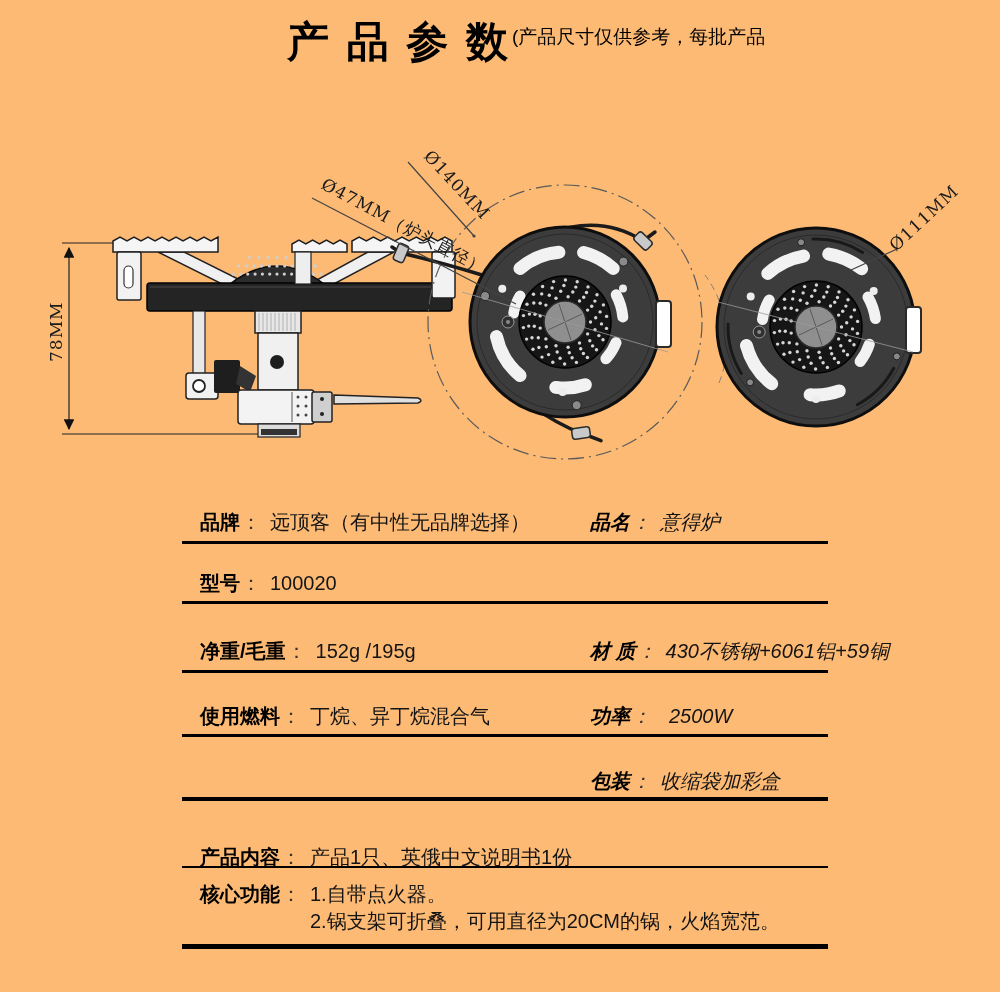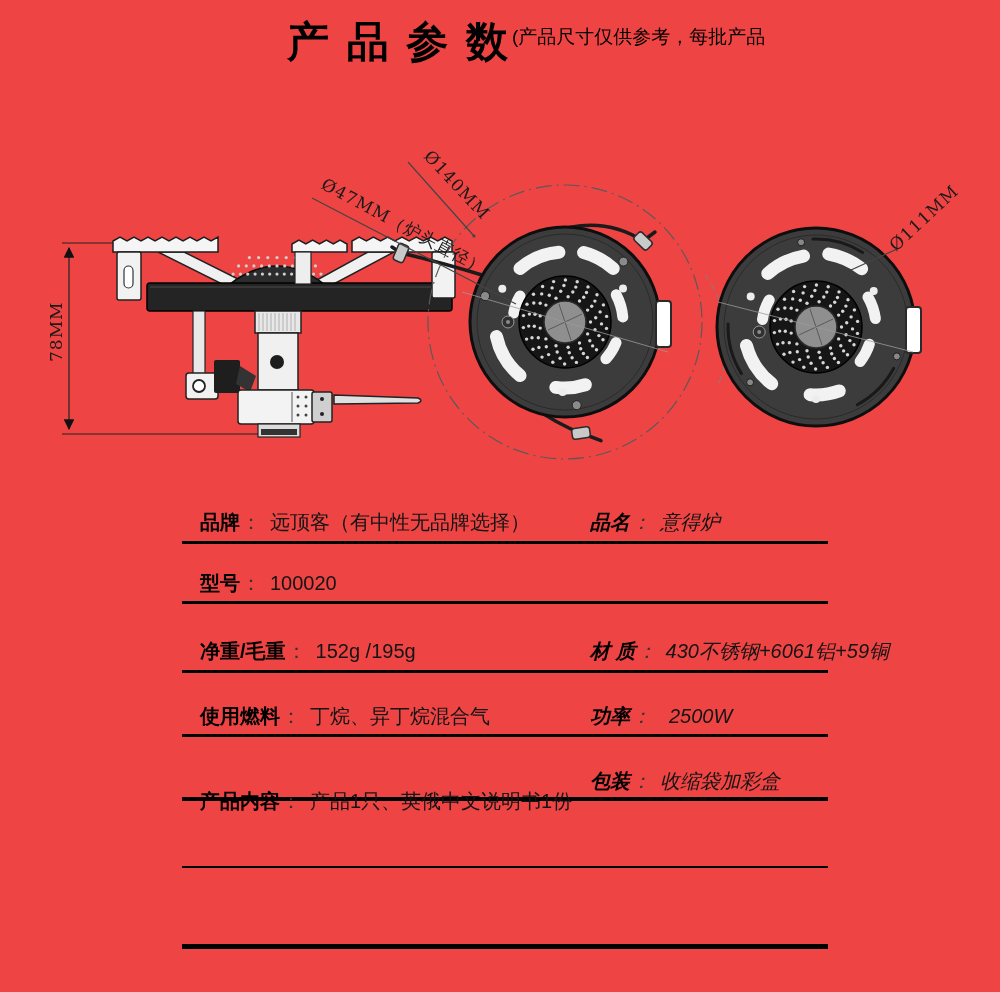--- a/index.html
+++ b/index.html
@@ -1,16 +1,16 @@
 <!DOCTYPE html>
 <html><head>
 <meta charset="utf-8">
 <style>
   html,body{margin:0;padding:0;background:#fff;}
-  .page{position:relative;width:1000px;height:992px;background:#ef4444;overflow:hidden;
+  .page{position:relative;width:1000px;height:992px;background:#fdba74;overflow:hidden;
         font-family:"Liberation Sans","DejaVu Sans",sans-serif;color:#000;}
   .title{position:absolute;left:287px;top:14px;font-size:42px;font-weight:800;
          letter-spacing:3px;white-space:nowrap;}
   .subtitle{position:absolute;left:318px;top:76px;font-size:26px;font-weight:400;
             letter-spacing:1.5px;color:#111;}
   .note{position:absolute;left:498px;top:25px;font-size:19px;line-height:23px;
         font-weight:500;white-space:nowrap;margin-left:14px;}
   .diagram{position:absolute;left:0;top:0;}
   .dimtext{font-family:"DejaVu Serif","Liberation Serif",serif;font-size:17px;
            fill:#1a1a1a;letter-spacing:1px;}
@@ -372,18 +372,21 @@
     <b>使用燃料</b><span class="cln">：</span><span class="val">丁烷、异丁烷混合气</span>
   </div>
   <div class="cell c2" style="top:703px">
     <b>功率</b><span class="cln">：</span><span class="val"></span><span class="val" style="margin-left:9px">2500W</span>
   </div>
 
   <div class="cell c2" style="top:768px">
     <b>包装</b><span class="cln">：</span><span class="val">收缩袋加彩盒</span>
   </div>
 
-  <div class="cell c1" style="top:788px">
+  <div class="cell c1" style="top:844px">
     <b>产品内容</b><span class="cln">：</span><span class="val">产品1只、英俄中文说明书1份</span>
   </div>
 
+  <div class="cell c1" style="top:881px">
+    <b>核心功能</b><span class="cln">：</span><span class="vblock"><div>1.自带点火器。</div><div>2.锅支架可折叠，可用直径为20CM的锅，火焰宽范。</div></span>
+  </div>
 
 </div>
 
 </body></html>

